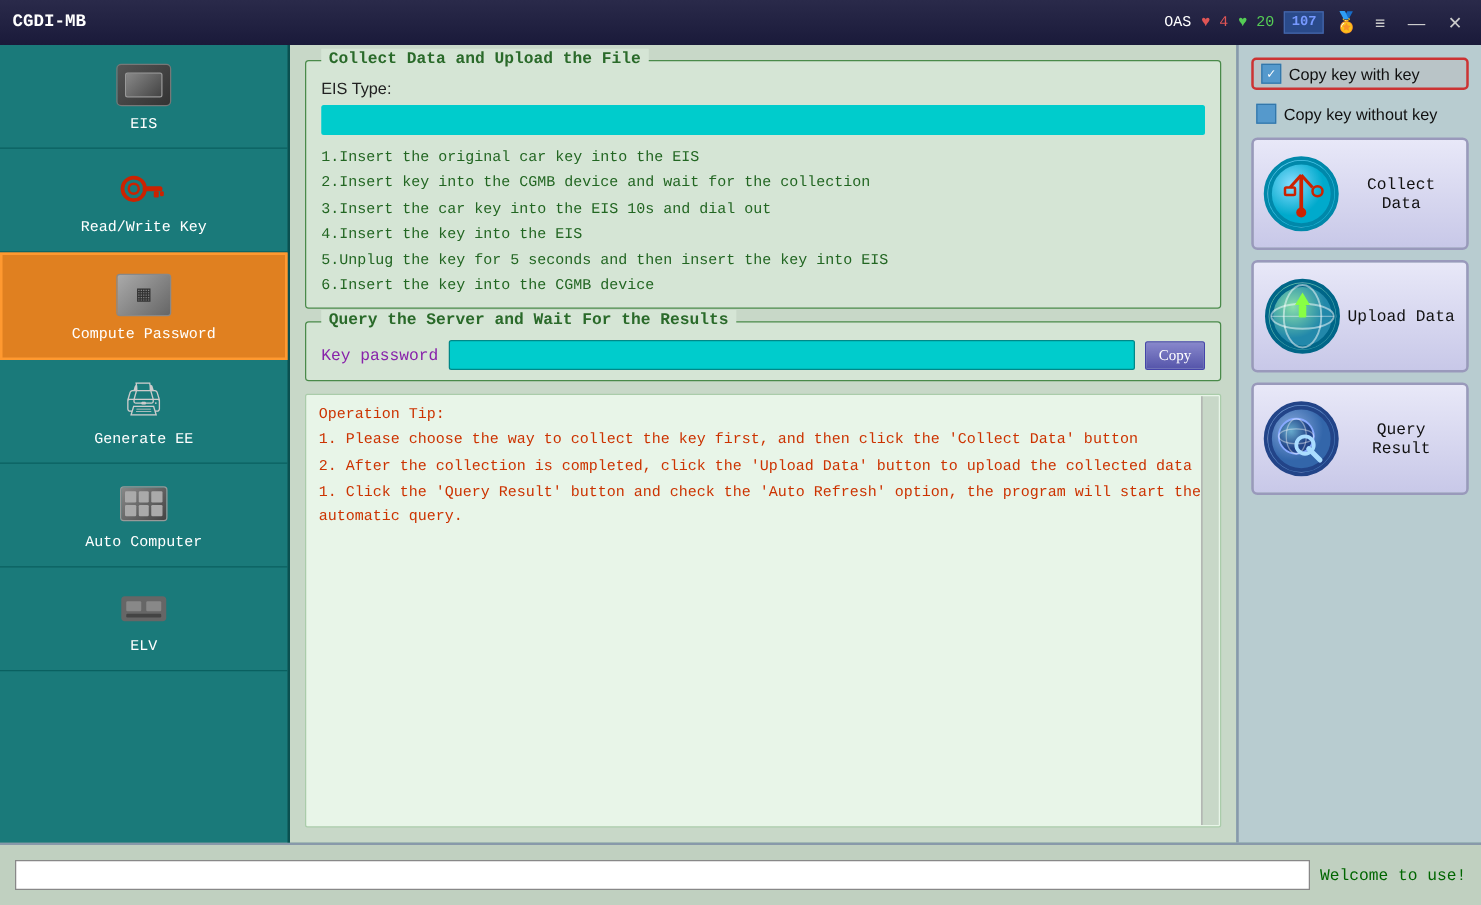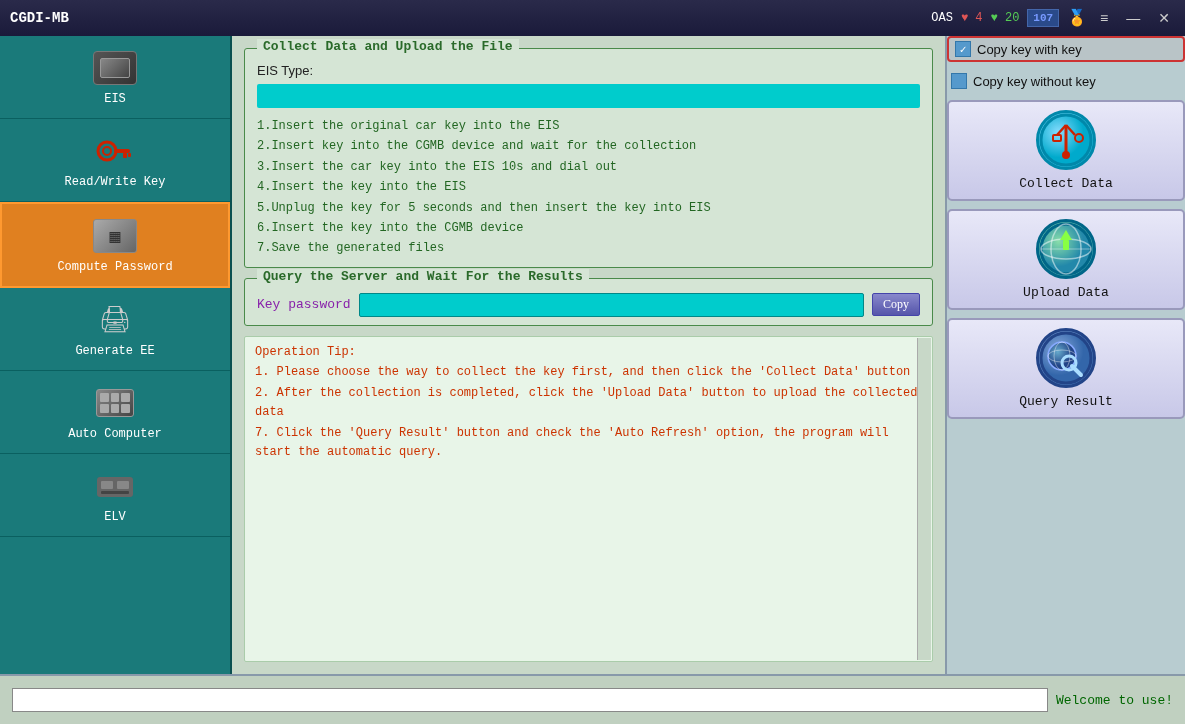--- a/index.html
+++ b/index.html
@@ -271,23 +271,23 @@
       right: 1px;
       top: 1px;
       bottom: 1px;
       width: 14px;
       background: #c8d8c8;
       border-left: 1px solid #aaa;
     }
 
     
     .right-panel {
-      width: 240px;
+      width: 196px;
       background: #b8ccd0;
-      padding: 0;
+      padding: 10px;
       display: flex;
       flex-direction: column;
       gap: 8px;
       border-left: 2px solid #8899aa;
     }
 
     .checkbox-row {
       display: flex;
       align-items: center;
       gap: 6px;
@@ -315,21 +315,21 @@
     }
     .checkbox-label {
       font-size: 13px;
       color: #111;
       font-family: Arial, sans-serif;
     }
 
     
     .action-btn {
       display: flex;
-      flex-direction: column;
+      flex-direction: row;
       align-items: center;
       justify-content: center;
       background: linear-gradient(to bottom, #e8e8f8, #c8c8e8);
       border: 2px solid #9999bb;
       border-radius: 5px;
       padding: 8px;
       cursor: pointer;
       gap: 6px;
       min-height: 90px;
     }
@@ -482,39 +482,38 @@
       <div style="margin-top:6px;">
         <div class="eis-type-label">EIS Type:</div>
         <div class="eis-type-bar"></div>
         <ul class="instructions">
           <li class="instruction-item">1.Insert the original car key into the EIS</li>
           <li class="instruction-item">2.Insert key into the CGMB device and wait for the collection</li>
           <li class="instruction-item">3.Insert the car key into the EIS 10s and dial out</li>
           <li class="instruction-item">4.Insert the key into the EIS</li>
           <li class="instruction-item">5.Unplug the key for 5 seconds and then insert the key into EIS</li>
           <li class="instruction-item">6.Insert the key into the CGMB device</li>
-          <li class="instruction-item">7.Save the generated files</li>
         </ul>
       </div>
     </div>
 
     <div class="section-box query-section">
       <span class="section-title">Query the Server and Wait For the Results</span>
       <div class="key-password-row">
         <span class="key-password-label">Key password</span>
         <div class="key-password-input"></div>
         <button class="copy-btn">Copy</button>
       </div>
     </div>
 
     <div class="operation-tip-box">
       <div class="op-tip-header">Operation Tip:</div>
       <div class="op-tip-item">1. Please choose the way to collect the key first, and then click the 'Collect Data' button</div>
       <div class="op-tip-item">2. After the collection is completed, click the 'Upload Data' button to upload the collected data</div>
-      <div class="op-tip-item">7. Click the 'Query Result' button and check the 'Auto Refresh' option, the program will start the automatic query.</div>
+      <div class="op-tip-item">1. Click the 'Query Result' button and check the 'Auto Refresh' option, the program will start the automatic query.</div>
       <div class="scrollbar-track"></div>
     </div>
 
   </div>
 
   <div class="right-panel">
 
     <div class="checkbox-row highlighted">
       <div class="checkbox checked"></div>
       <span class="checkbox-label">Copy key with key</span>

